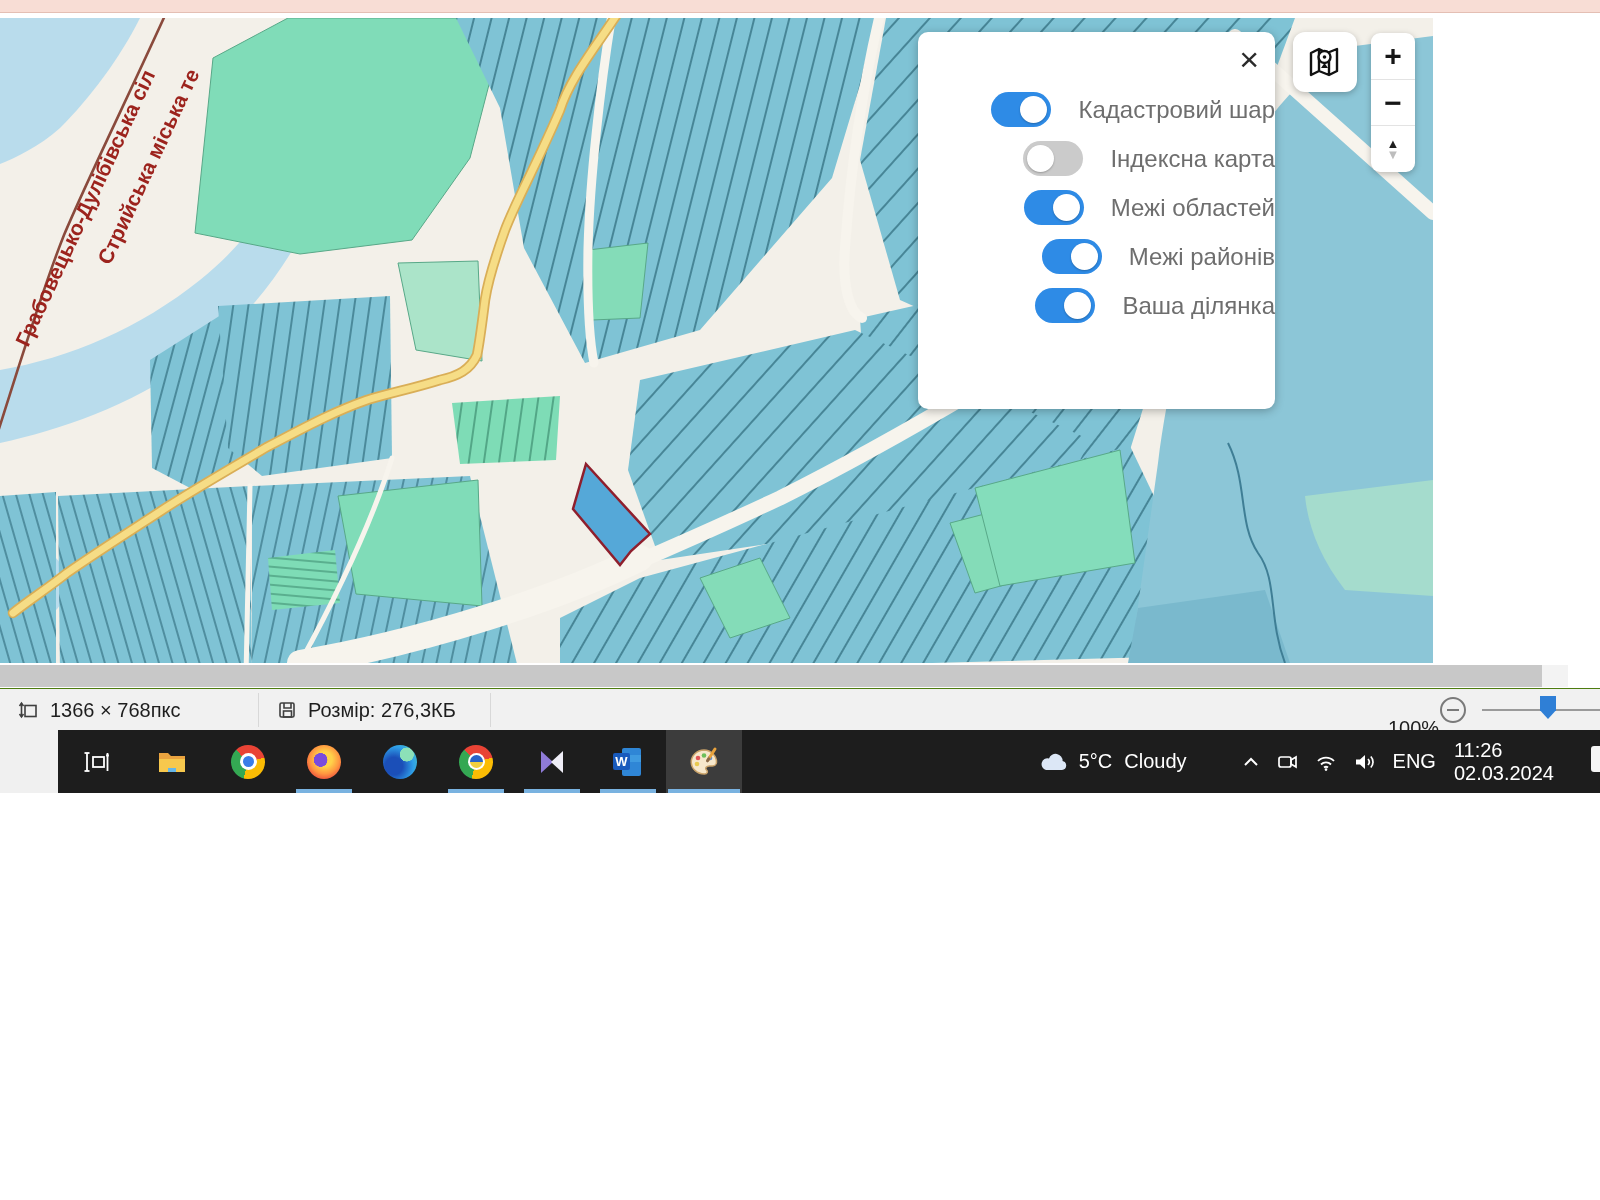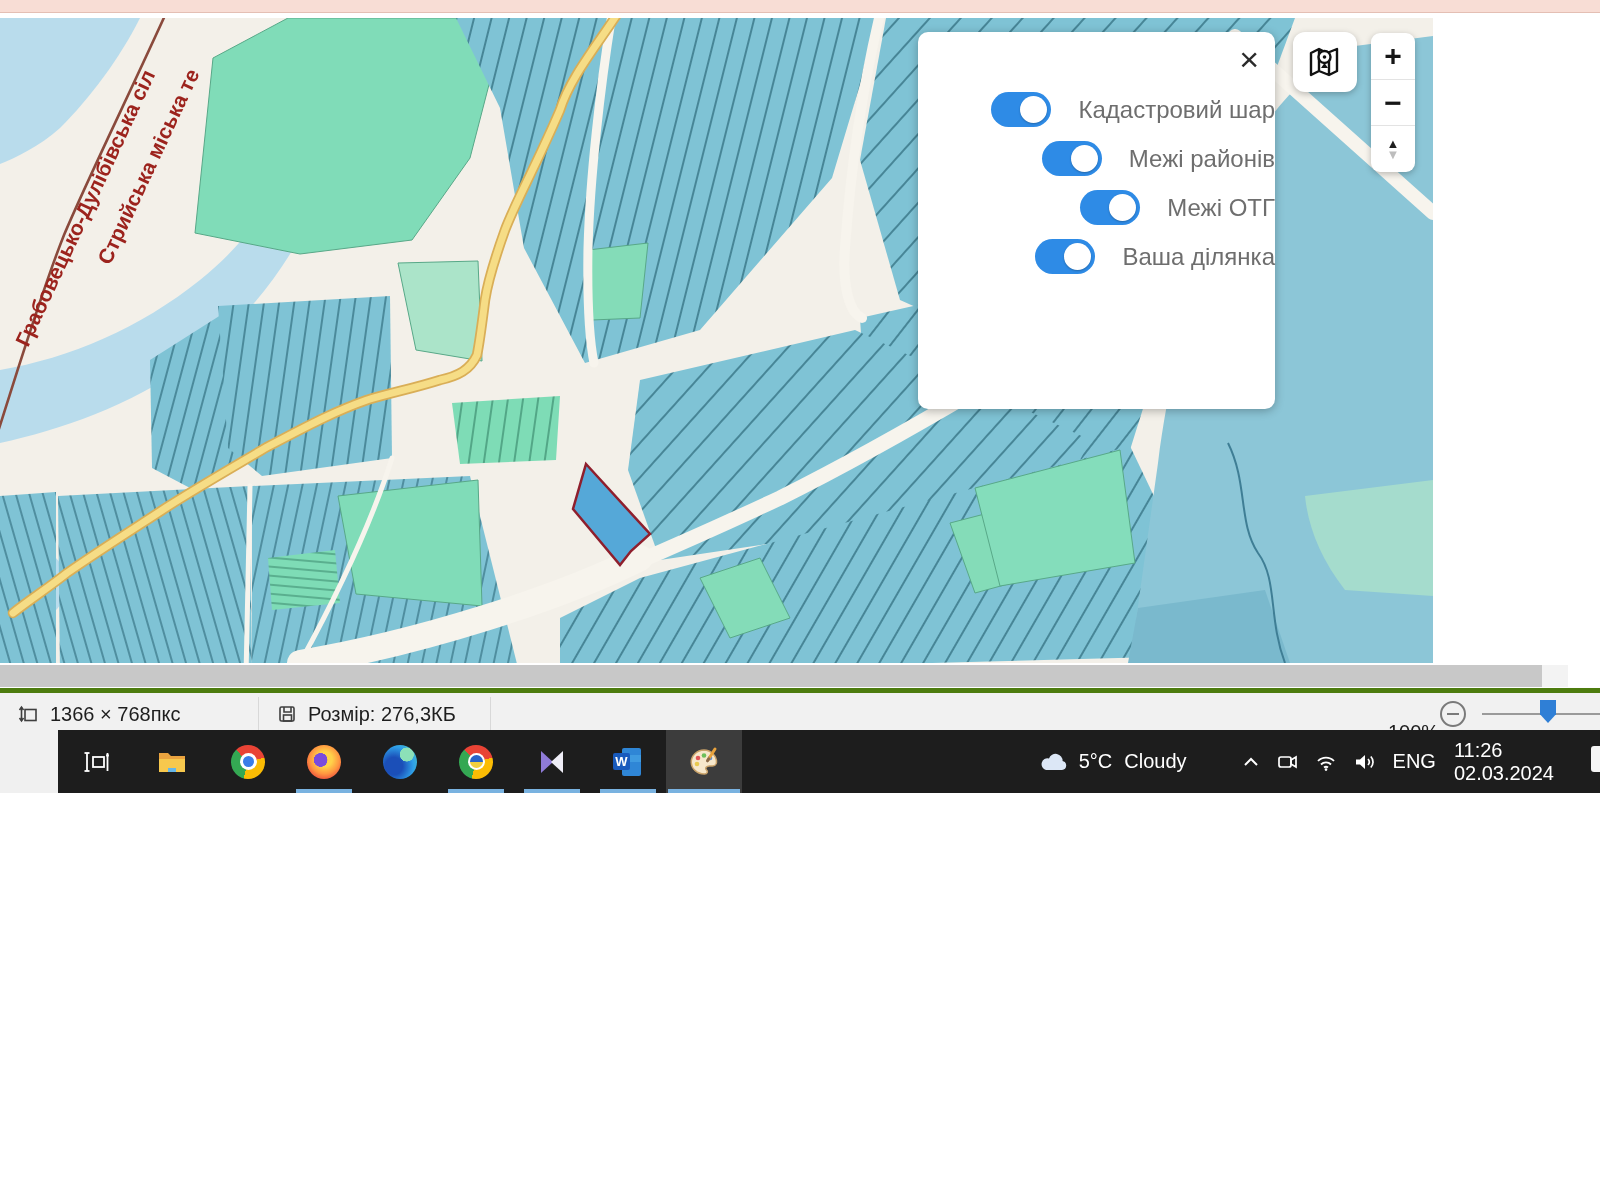--- a/index.html
+++ b/index.html
@@ -30,21 +30,21 @@
   .zoom-cell + .zoom-cell{border-top:1px solid #e3e3e3;}
   .pan-cell{flex-direction:column;line-height:11px;font-size:13px;}
   .pan-up{color:#1f1f1f;}
   .pan-down{color:#bdbdbd;}
 
   
   .hscroll{position:absolute;left:0;top:665px;width:1568px;height:22px;background:#f3f3f3;}
   .hscroll-thumb{position:absolute;left:0;top:0;width:1542px;height:22px;background:#c8c8c8;}
 
   
-  .statusbar{position:absolute;left:0;top:688px;width:1600px;height:42px;background:#f1f1f1;border-top:5px solid #4d7c0f;box-sizing:border-box;}
+  .statusbar{position:absolute;left:0;top:688px;width:1600px;height:42px;background:#f1f1f1;border-top:1px solid #4d7c0f;box-sizing:border-box;}
   .sb-cell{position:absolute;top:0;height:42px;display:flex;align-items:center;font-size:20px;color:#1e1e1e;}
   .sb-cell svg{margin-right:10px;}
   .sb-c1{left:18px;}
   .sb-c2{left:276px;text-align:center;}
   .sb-sep{position:absolute;top:4px;width:1px;height:34px;background:#d8d8d8;}
   .sb-zoomtext{position:absolute;left:1388px;top:0;height:42px;display:flex;align-items:center;font-size:20px;color:#1e1e1e;margin-top:18px;}
   .sb-minus{position:absolute;left:1440px;top:8px;width:26px;height:26px;border:2px solid #7a7a7a;border-radius:50%;box-sizing:border-box;}
   .sb-minus::after{content:"";position:absolute;left:5px;top:10px;width:12px;height:2px;background:#7a7a7a;}
   .sb-track{position:absolute;left:1482px;top:20px;width:118px;height:2px;background:#9a9a9a;}
   .sb-handle{position:absolute;left:1540px;top:7px;width:16px;height:23px;background:#2f7fd6;
@@ -199,30 +199,36 @@
   <div class="layer-panel">
     <div class="panel-close">×</div>
 
     <div class="toggle-row">
       <div class="switch on">
           <div class="knob"></div>
         </div>
       <span class="toggle-label">Кадастровий шар</span>
     </div>
     <div class="toggle-row">
+      <div class="switch off">
+          <div class="knob"></div>
+        </div>
+      <span class="toggle-label">Індексна карта</span>
+    </div>
+    <div class="toggle-row">
+      <div class="switch on">
+          <div class="knob"></div>
+        </div>
+      <span class="toggle-label">Межі областей</span>
+    </div>
+    <div class="toggle-row">
       <div class="switch on">
           <div class="knob"></div>
         </div>
       <span class="toggle-label">Межі районів</span>
-    </div>
-    <div class="toggle-row">
-      <div class="switch on">
-          <div class="knob"></div>
-        </div>
-      <span class="toggle-label">Межі ОТГ</span>
     </div>
     <div class="toggle-row">
       <div class="switch on">
           <div class="knob"></div>
         </div>
       <span class="toggle-label">Ваша ділянка</span>
     </div>
   </div>
 
   <div class="btn-minimap">

